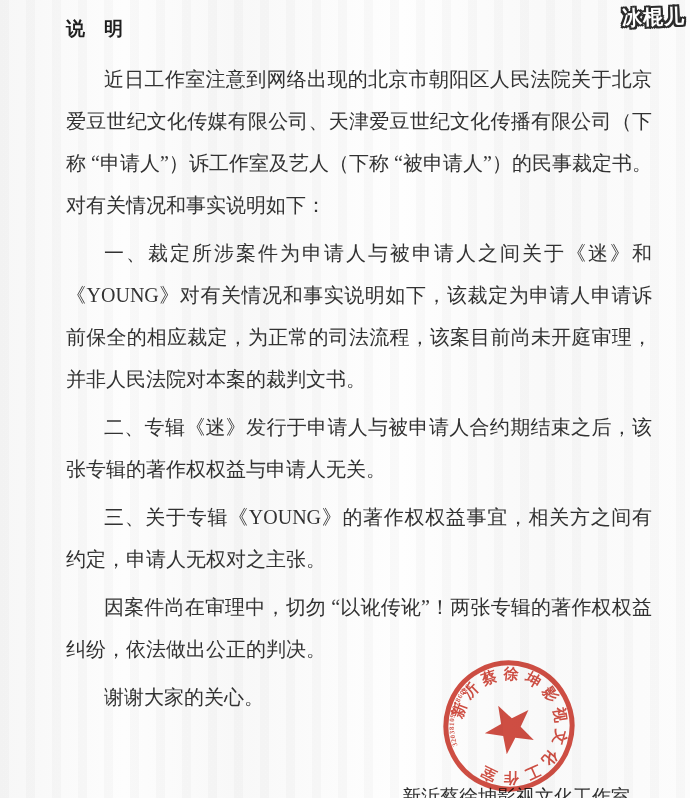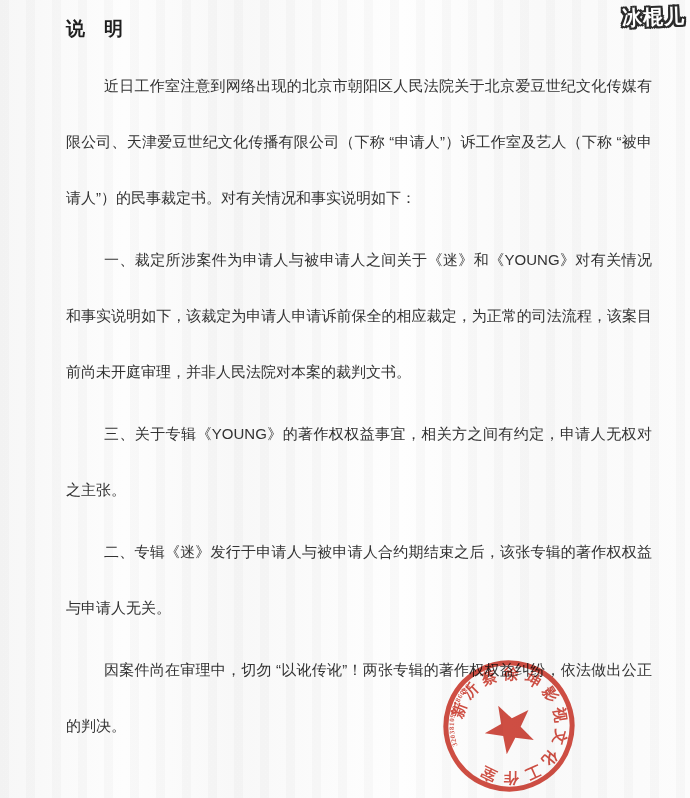--- a/index.html
+++ b/index.html
@@ -17,24 +17,25 @@
     padding:12px 38px 0 66px;
     color:#333;
   }
   .title{
     margin:0 0 12px 0;
     text-align:left;
     font-size:19px;line-height:34px;font-weight:700;color:#1f1f1f;
   }
   .para{
     margin:0 0 6px 0;
-    font-size:15px;line-height:56px;
+    font-size:20px;line-height:42px;
     text-indent:38px;
     text-align:justify;
     color:#323232;
+    font-family:Liberation Serif, serif;
   }
   .sig-block{margin-top:58px;}
   .signature{
     text-align:right;padding-right:22px;
     font-size:19px;line-height:42px;color:#2f2f2f;
   }
   .watermark{
     position:absolute;top:4px;right:5px;
     font-size:20px;font-weight:700;letter-spacing:1px;
     color:#ffffff;
@@ -57,23 +58,24 @@
 <body>
 
 <div class="page">
 
   <div class="watermark">冰棍儿</div>
 
   <h1 class="title">说　明</h1>
 
   <p class="para">近日工作室注意到网络出现的北京市朝阳区人民法院关于北京爱豆世纪文化传媒有限公司、天津爱豆世纪文化传播有限公司（下称 “申请人”）诉工作室及艺人（下称 “被申请人”）的民事裁定书。对有关情况和事实说明如下：</p>
   <p class="para">一、裁定所涉案件为申请人与被申请人之间关于《迷》和《YOUNG》对有关情况和事实说明如下，该裁定为申请人申请诉前保全的相应裁定，为正常的司法流程，该案目前尚未开庭审理，并非人民法院对本案的裁判文书。</p>
+  <p class="para">二、专辑《迷》发行于申请人与被申请人合约期结束之后，该张专辑的著作权权益与申请人无关。</p>
   <p class="para">三、关于专辑《YOUNG》的著作权权益事宜，相关方之间有约定，申请人无权对之主张。</p>
-  <p class="para">二、专辑《迷》发行于申请人与被申请人合约期结束之后，该张专辑的著作权权益与申请人无关。</p>
   <p class="para">因案件尚在审理中，切勿 “以讹传讹”！两张专辑的著作权权益纠纷，依法做出公正的判决。</p>
+  <p class="para">谢谢大家的关心。</p>
 
   <div class="sig-block">
     <div class="signature">新沂蔡徐坤影视文化工作室</div>
 
   </div>
 
   <svg class="seal" viewBox="0 0 140 140" aria-hidden="true">
     <defs>
       <path id="nameArc" d="M 23 70 A 47 47 0 1 1 117 70 A 47 47 0 1 1 23 70" fill="none"></path>
       <path id="codeArc" d="M 15 70 A 55 55 0 1 1 125 70 A 55 55 0 1 1 15 70" fill="none"></path>

